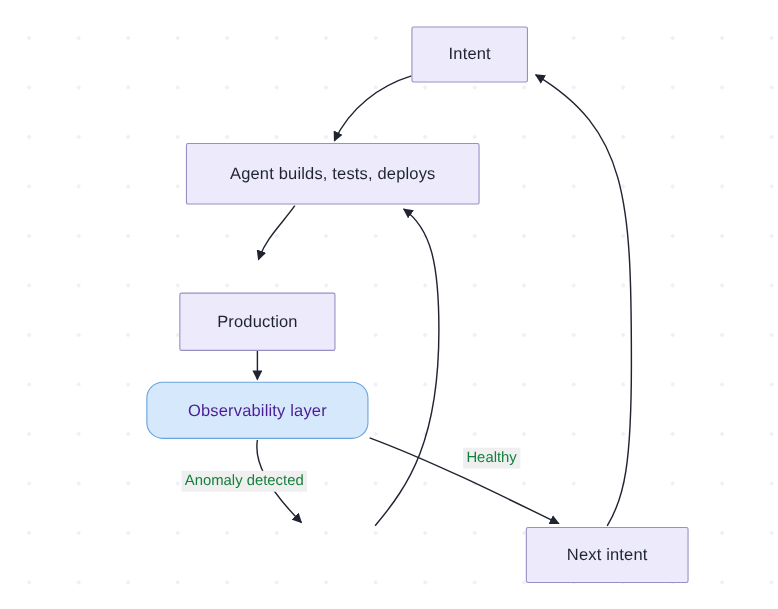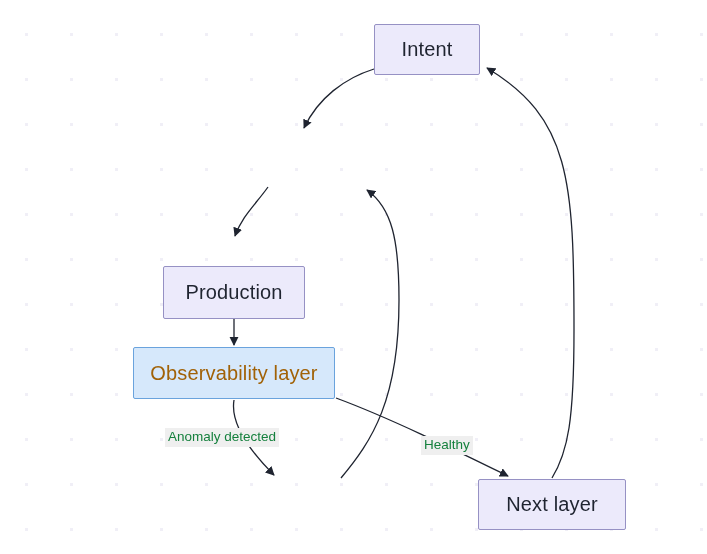--- a/index.html
+++ b/index.html
@@ -29,29 +29,30 @@
   .node {
     position: absolute;
     box-sizing: border-box;
     display: flex;
     align-items: center;
     justify-content: center;
     border: 1px solid #9691c4;
     border-radius: 2px;
     background: #ECEAFB;
     color: #1f2430;
-    font-size: 20px;
+    font-size: 15px;
     font-family: "Liberation Sans", sans-serif;
     letter-spacing: 0.15px;
     white-space: nowrap;
   }
   .node.highlight {
     background: #D6E8FB;
     border-color: #6aa3dd;
-    color: #a16207;
+    color: #4c1d95;
+    border-radius: 15px;
   }
   .edge-label {
     position: absolute;
     box-sizing: border-box;
     background: #efefef;
     color: #15803d;
     font-size: 13.5px;
     font-family: "Liberation Sans", sans-serif;
     padding: 1px 3px;
     white-space: nowrap;
@@ -82,31 +83,34 @@
 
     <path d="M 341 478 C 372 441, 399 400, 399 300 C 399 240, 392 208, 367 190" fill="none" stroke="#1f2430" stroke-width="1.3" marker-end="url(#arrow)"></path>
 
     <path d="M 552 478 C 568 452, 574 420, 574 330 C 574 180, 570 118, 487 68" fill="none" stroke="#1f2430" stroke-width="1.3" marker-end="url(#arrow)"></path>
   </svg>
 
   <div class="node" style="left:374px; top:24px; width:106px; height:51px;">
     <span>Intent</span>
   </div>
 
+  <div class="node" style="left:169px; top:130px; width:267px; height:56px;">
+    <span>Agent builds, tests, deploys</span>
+  </div>
 
   <div class="node" style="left:163px; top:238px; width:142px; height:53px;margin-top:28px;">
     <span>Production</span>
   </div>
 
   <div class="node highlight" style="left:133px; top:347px; width:202px; height:52px;">
     <span>Observability layer</span>
   </div>
 
 
   <div class="node" style="left:478px; top:479px; width:148px; height:51px;">
-    <span>Next layer</span>
+    <span>Next intent</span>
   </div>
 
   <div class="edge-label" style="left:165px; top:428px;">Anomaly detected</div>
 
-  <div class="edge-label" style="left:421px; top:436px;">Healthy</div>
+  <div class="edge-label" style="left:421px; top:407px;">Healthy</div>
 
 </div>
 
 </body></html>

